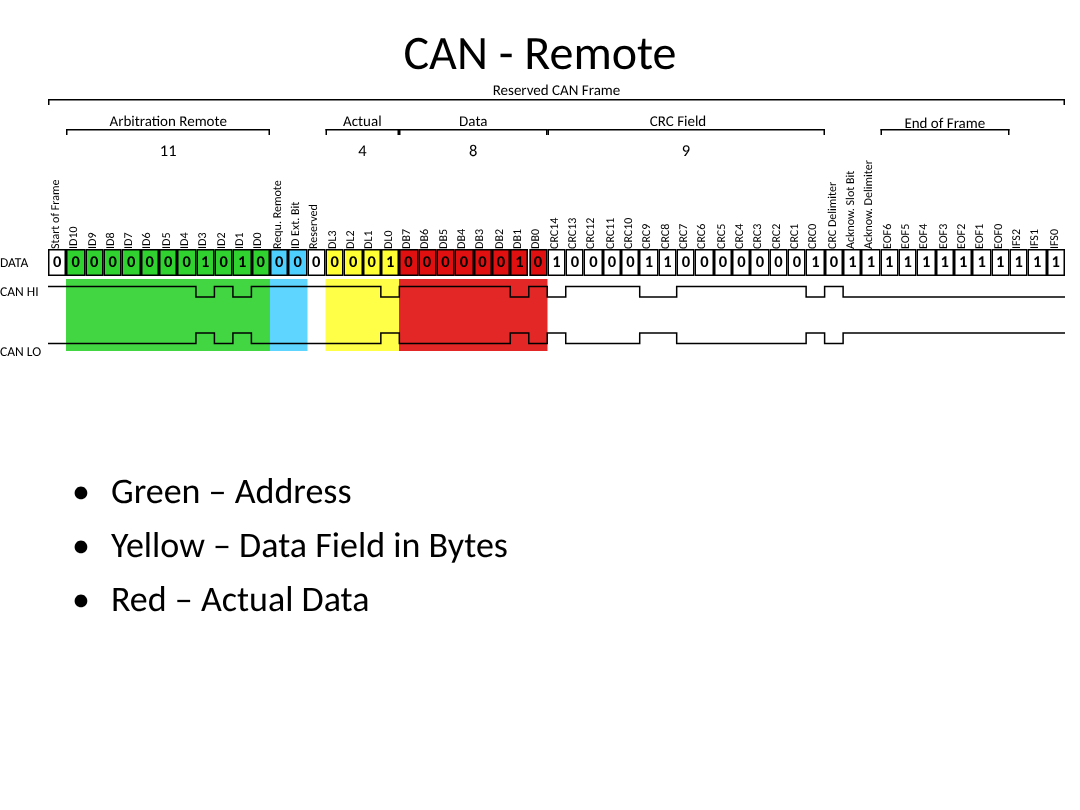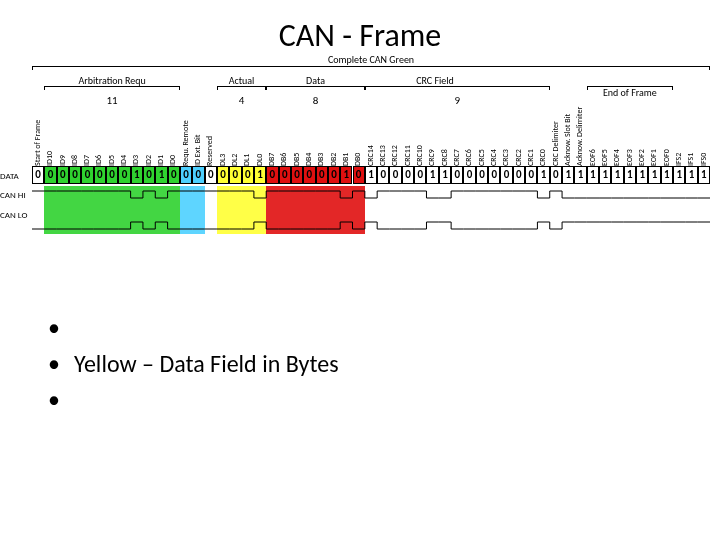--- a/index.html
+++ b/index.html
@@ -101,42 +101,42 @@
     top: 310px;
     font-size: 24px;
     line-height: 1.5;
   }
   .bullets .row { display: flex; align-items: baseline; }
   .bullets .dot { margin-right: 14px; }
 </style>
 </head>
 <body>
 
-<h1 class="title">CAN - Frame</h1>
+<h1 class="title">CAN - Remote</h1>
 
 <div class="diagram">
 
   <div id="complete-bracket" class="top-bracket" style="left: 22px; width: 678px; top: 0px;"></div>
-  <div id="complete-label" class="top-label" style="left: 361px; top: -13px;">Complete CAN Green</div>
+  <div id="complete-label" class="top-label" style="left: 361px; top: -13px;">Reserved CAN Frame</div>
 
   <div id="field-layer">
       <div class="field-bracket" style="left: 34.3273px; width: 135.6px; top: 20px;"></div>
-      <div class="field-label" style="left: 102.127px; top: 8px;">Arbitration Requ</div>
+      <div class="field-label" style="left: 102.127px; top: 8px;">Arbitration Remote</div>
       <div class="count" style="left: 102.127px; top: 28px;">11</div>
       <div class="field-bracket" style="left: 206.909px; width: 49.3091px; top: 20px;"></div>
       <div class="field-label" style="left: 231.564px; top: 8px;">Actual</div>
       <div class="count" style="left: 231.564px; top: 28px;">4</div>
       <div class="field-bracket" style="left: 256.218px; width: 98.6182px; top: 20px;"></div>
       <div class="field-label" style="left: 305.527px; top: 8px;">Data</div>
       <div class="count" style="left: 305.527px; top: 28px;">8</div>
       <div class="field-bracket" style="left: 354.836px; width: 184.909px; top: 20px;"></div>
-      <div class="field-label" style="left: 425px; top: 8px;">CRC Field</div>
+      <div class="field-label" style="left: 442px; top: 8px;">CRC Field</div>
       <div class="count" style="left: 447.291px; top: 28px;">9</div>
       <div class="field-bracket" style="left: 576.727px; width: 86.2909px; top: 20px;"></div>
-      <div class="field-label" style="left: 619.873px; top: 20px;">End of Frame</div>
+      <div class="field-label" style="left: 619.873px; top: 9px;">End of Frame</div>
     </div>
 
   <div class="col-labels" id="col-labels">
       <div class="col-label" style="left: 31.8618px;">Start of Frame</div>
       <div class="col-label" style="left: 44.1891px;">ID10</div>
       <div class="col-label" style="left: 56.5164px;">ID9</div>
       <div class="col-label" style="left: 68.8436px;">ID8</div>
       <div class="col-label" style="left: 81.1709px;">ID7</div>
       <div class="col-label" style="left: 93.4982px;">ID6</div>
       <div class="col-label" style="left: 105.825px;">ID5</div>
@@ -185,21 +185,21 @@
       <div class="col-label" style="left: 635.898px;">EOF2</div>
       <div class="col-label" style="left: 648.225px;">EOF1</div>
       <div class="col-label" style="left: 660.553px;">EOF0</div>
       <div class="col-label" style="left: 672.88px;">IFS2</div>
       <div class="col-label" style="left: 685.207px;">IFS1</div>
       <div class="col-label" style="left: 697.535px;">IFS0</div>
     </div>
 
   <div class="row-label" style="top:104px;">DATA</div>
   <div class="row-label" style="top:124px; line-height:9px;">CAN HI</div>
-  <div class="row-label" style="top:144px; line-height:9px;">CAN LO</div>
+  <div class="row-label" style="top:164px; line-height:9px;">CAN LO</div>
 
   <div class="bit-row" id="bit-row">
       <div class="bit" style="left: 22px; width: 12.3273px; background: rgb(255, 255, 255);">0</div>
       <div class="bit" style="left: 34.3273px; width: 12.3273px; background: rgb(47, 210, 47);">0</div>
       <div class="bit" style="left: 46.6545px; width: 12.3273px; background: rgb(47, 210, 47);">0</div>
       <div class="bit" style="left: 58.9818px; width: 12.3273px; background: rgb(47, 210, 47);">0</div>
       <div class="bit" style="left: 71.3091px; width: 12.3273px; background: rgb(47, 210, 47);">0</div>
       <div class="bit" style="left: 83.6364px; width: 12.3273px; background: rgb(47, 210, 47);">0</div>
       <div class="bit" style="left: 95.9636px; width: 12.3273px; background: rgb(47, 210, 47);">0</div>
       <div class="bit" style="left: 108.291px; width: 12.3273px; background: rgb(47, 210, 47);">0</div>
@@ -264,21 +264,23 @@
       <div style="position: absolute; left: 169.927px; width: 24.6545px; top: 0px; height: 48px; background: rgb(77, 208, 255); opacity: 0.9; z-index: -1;"></div>
       <div style="position: absolute; left: 206.909px; width: 49.3091px; top: 0px; height: 48px; background: rgb(255, 255, 51); opacity: 0.9; z-index: -1;"></div>
       <div style="position: absolute; left: 256.218px; width: 98.6182px; top: 0px; height: 48px; background: rgb(224, 16, 16); opacity: 0.9; z-index: -1;"></div>
     </div>
 
 </div>
 
 <div class="bullets">
   <div class="row">
       <span class="dot">•</span>
+      <span>Green – Address</span>
     </div>
   <div class="row">
       <span class="dot">•</span>
       <span>Yellow – Data Field in Bytes</span>
     </div>
   <div class="row">
       <span class="dot">•</span>
+      <span>Red – Actual Data</span>
     </div>
 </div>
 
 </body></html>

